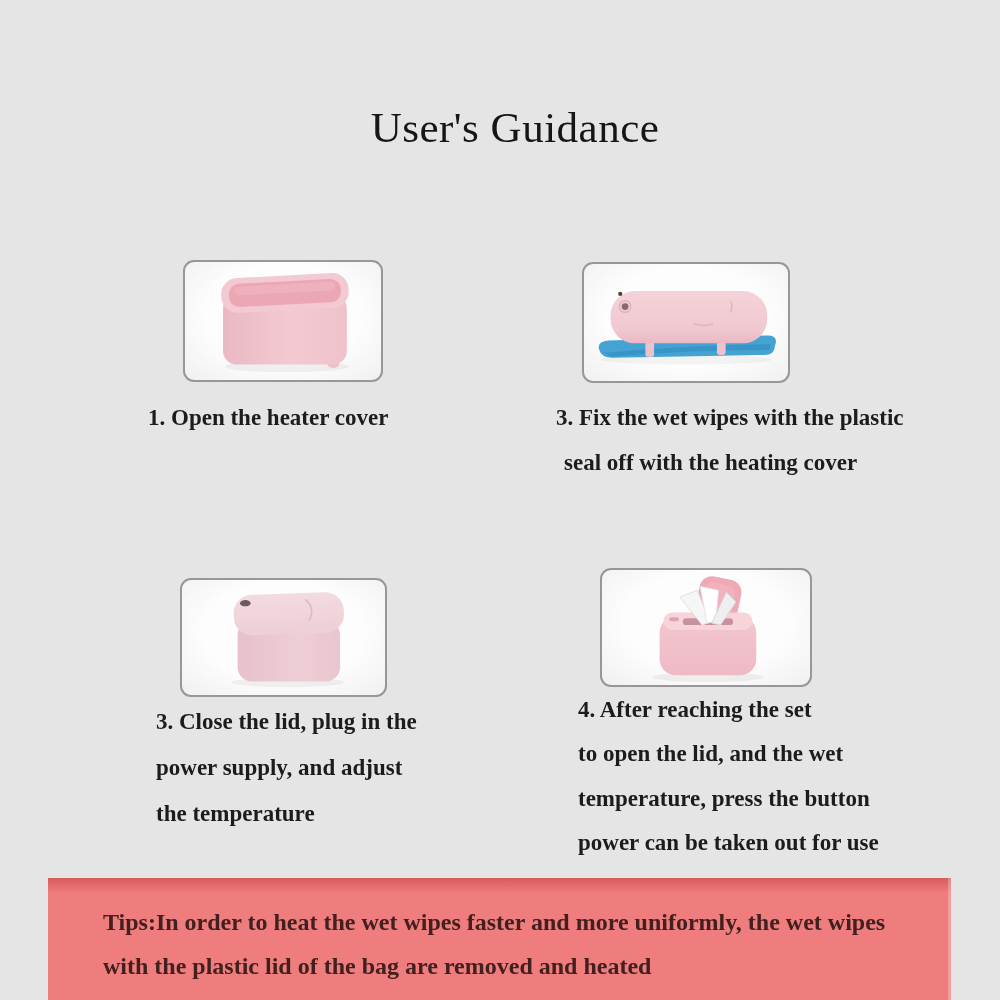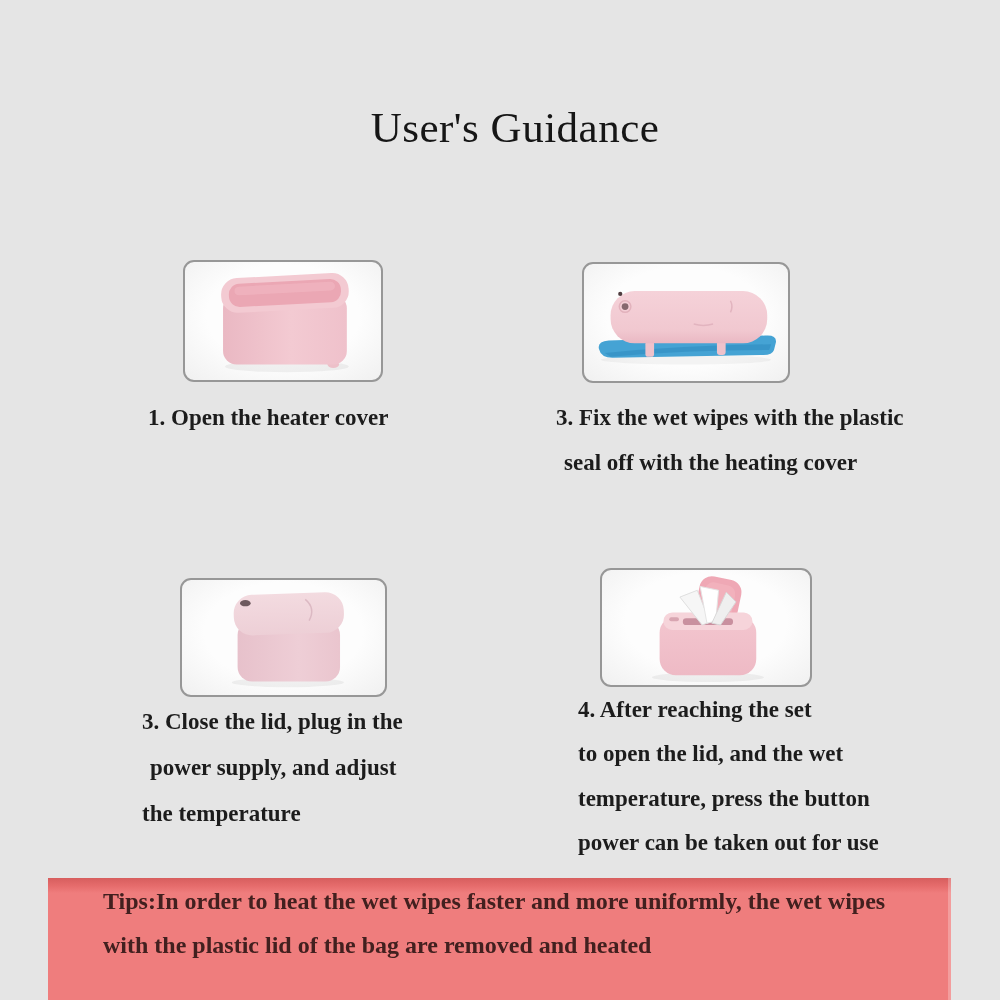--- a/index.html
+++ b/index.html
@@ -39,31 +39,31 @@
     position: absolute;
     font-size: 23px;
     font-weight: 700;
     color: #1c1c1c;
     line-height: 45px;
     white-space: nowrap;
   }
   .cap1 { left: 148px; top: 395px; }
   .cap2 { left: 556px; top: 395px; }
   .cap2 .ln + .ln { margin-left: 8px; }
-  .cap3 { left: 142px; top: 699px; line-height: 46px; }
-  .cap3 .ln2 { margin-left: 8px; }
+  .cap3 { left: 156px; top: 699px; line-height: 46px; }
+  .cap3 .ln2 { }
   .cap4 { left: 578px; top: 688px; line-height: 44.3px; }
   .tips-banner {
     position: absolute;
     left: 48px; top: 878px; width: 903px; height: 122px;
     background: linear-gradient(180deg, #d75e5e 0px, #e66c6c 8px, #ef7d7d 15px, #ef7d7d 100%);
     box-shadow: inset -3px 0 0 rgba(255,255,255,0.25);
   }
   .tips-text {
-    padding: 1px 0 0 55px;
+    padding: 22px 0 0 55px;
     font-size: 24px;
     font-weight: 700;
     color: #42201f;
     line-height: 44px;
     white-space: nowrap;
   }
 </style>
 </head>
 <body>
 

